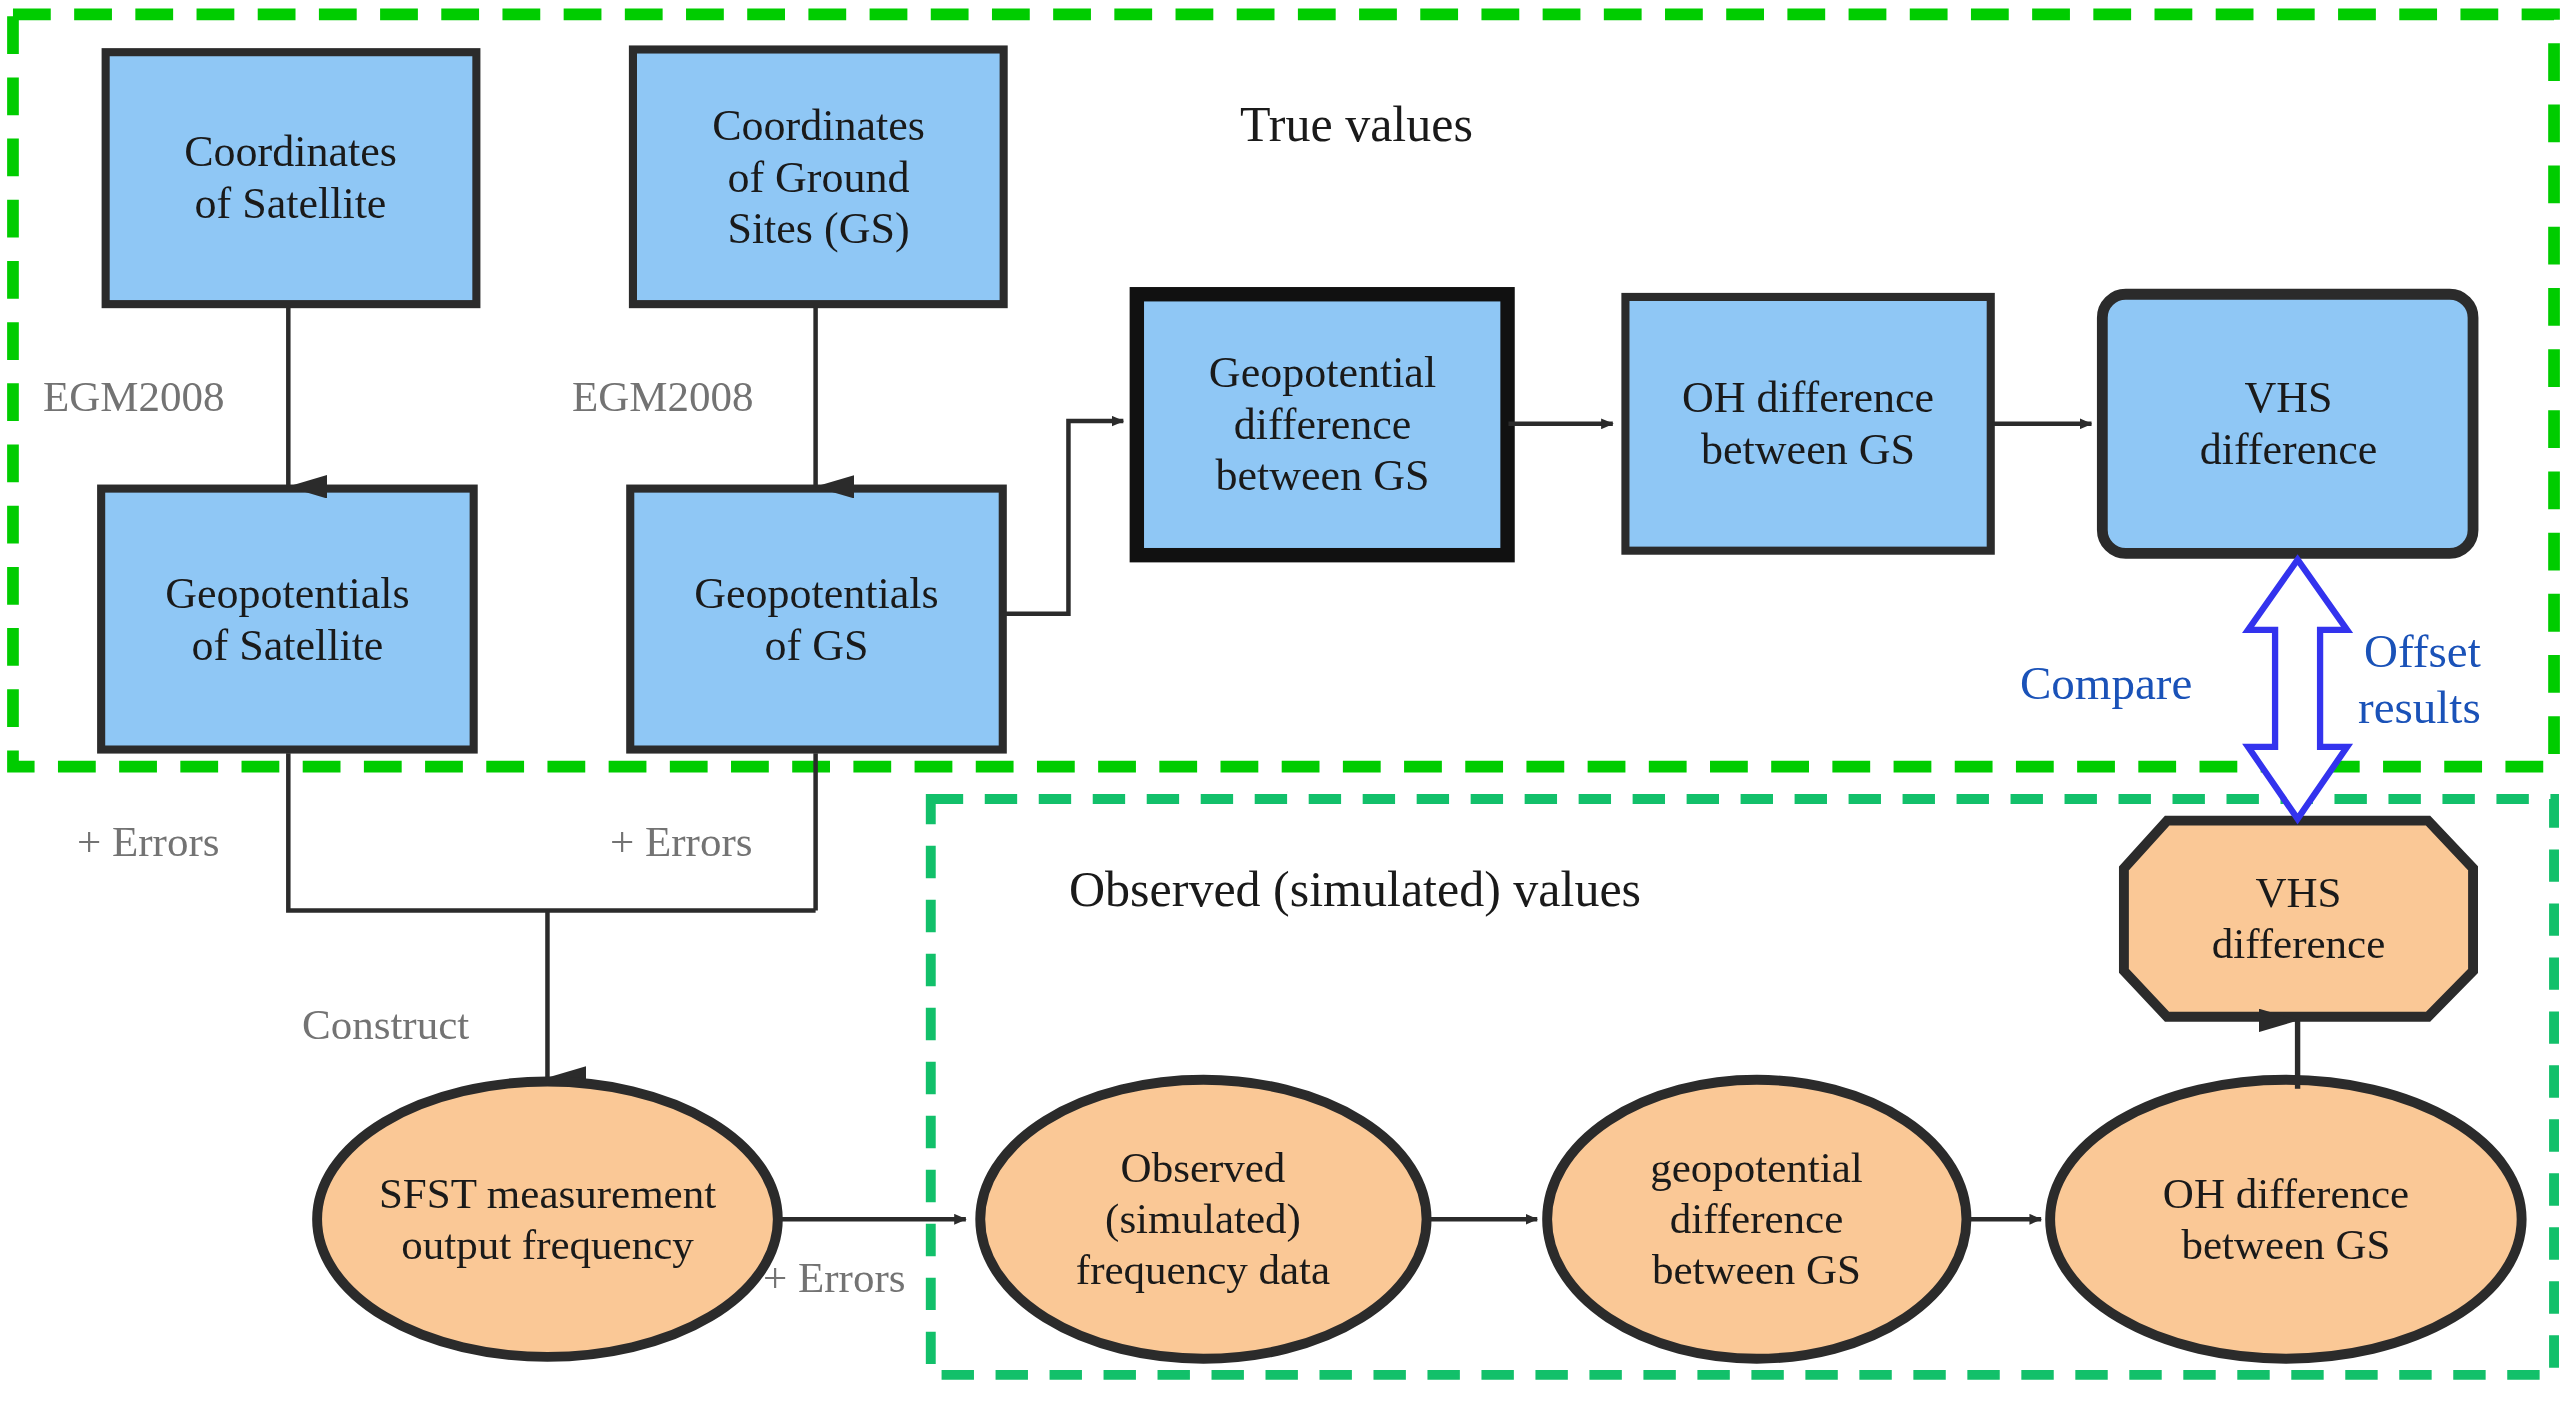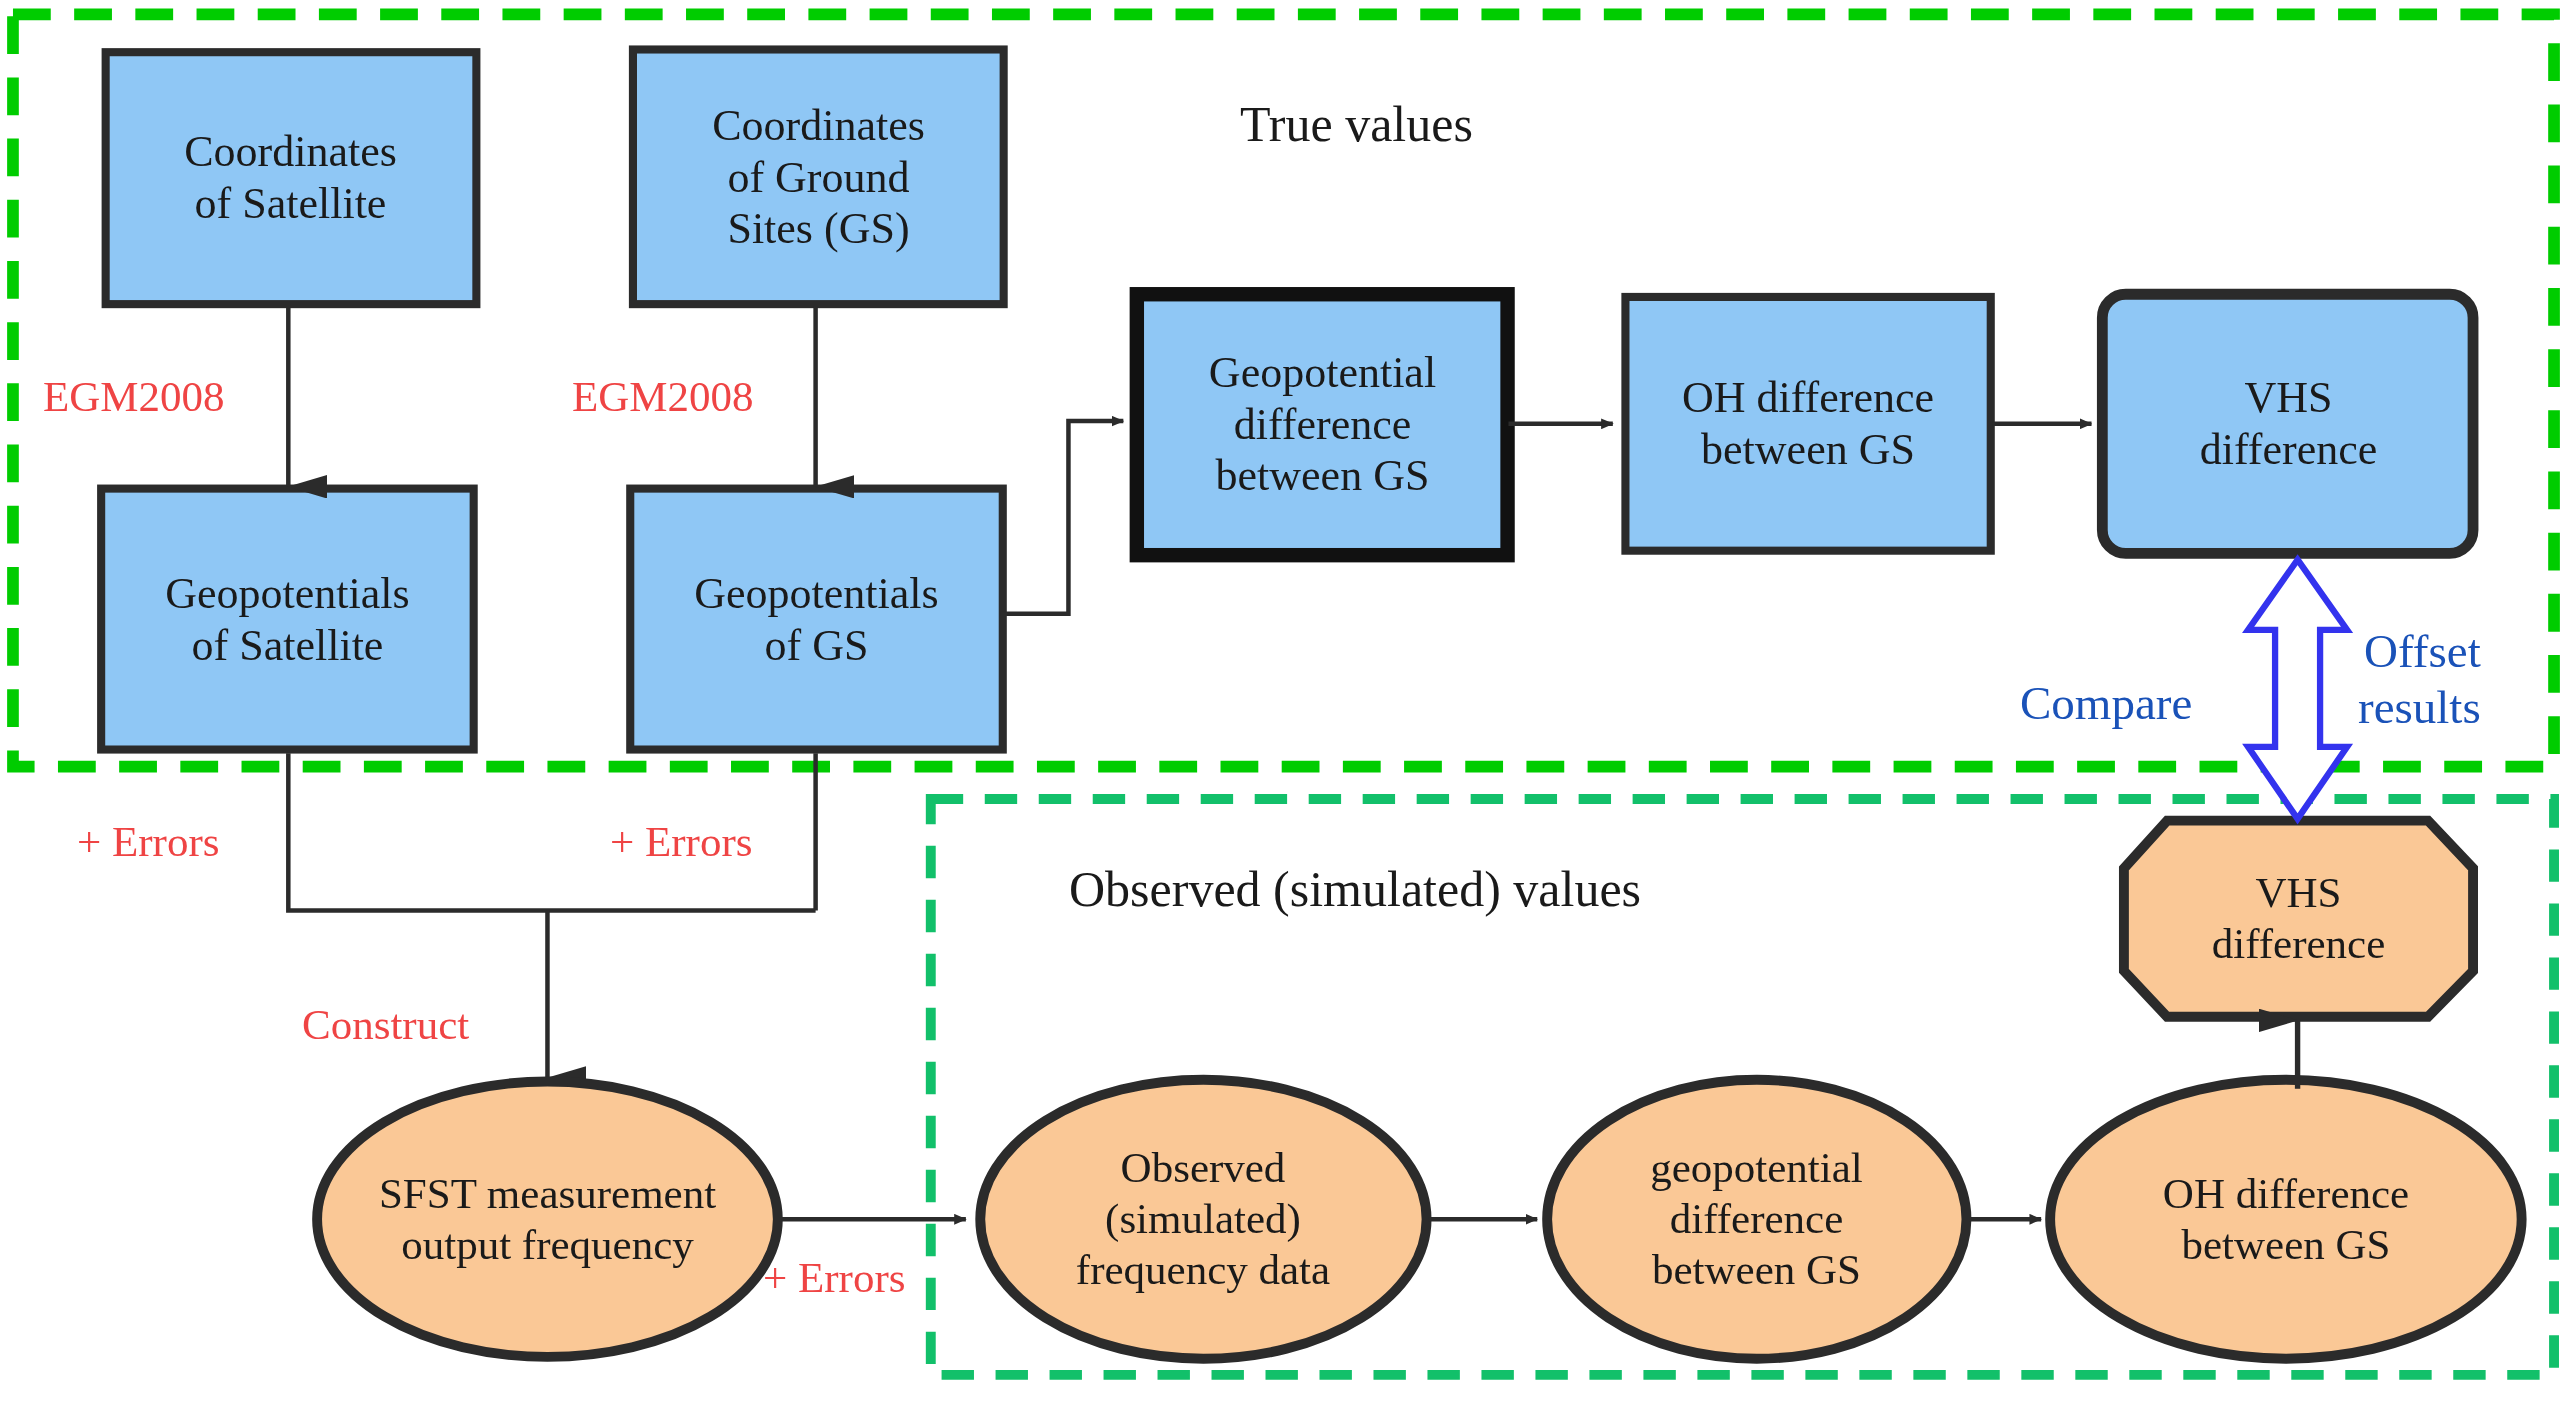--- a/index.html
+++ b/index.html
@@ -31,21 +31,21 @@
     justify-content: center;
     text-align: center;
     color: #1a1a1a;
     font-family: "Liberation Serif", "DejaVu Serif", serif;
     line-height: 1.18;
     white-space: pre-line;
     pointer-events: none;
   }
   .edge-label {
     position: absolute;
-    color: #ef4444;
+    color: #737373;
     font-family: "Liberation Serif", "DejaVu Serif", serif;
     white-space: pre-line;
     line-height: 1.18;
   }
   .group-title {
     position: absolute;
     color: #1a1a1a;
     font-family: Liberation Serif, serif;
     white-space: nowrap;
   }
@@ -169,19 +169,19 @@
   <div class="edge-label" style="left:572px; top:372px; font-size:43px;">EGM2008</div>
 
   <div class="edge-label" style="left:77px; top:817px; font-size:43px;">+ Errors</div>
 
   <div class="edge-label" style="left:610px; top:817px; font-size:43px;">+ Errors</div>
 
   <div class="edge-label" style="left:302px; top:1000px; font-size:43px;">Construct</div>
 
   <div class="edge-label" style="left:763px; top:1253px; font-size:43px;">+ Errors</div>
 
-  <div class="cmp-label" style="left:2020px; top:655px; font-size:47px; color:#1a52b8;margin-top:20px;">Compare</div>
+  <div class="cmp-label" style="left:2020px; top:655px; font-size:47px; color:#1a52b8;">Compare</div>
 
   <div class="cmp-label" style="left:2358px; top:623px; font-size:47px; color:#1a52b8; text-align:right;">Offset
 results</div>
 
 </div>
 
 
 </body></html>

